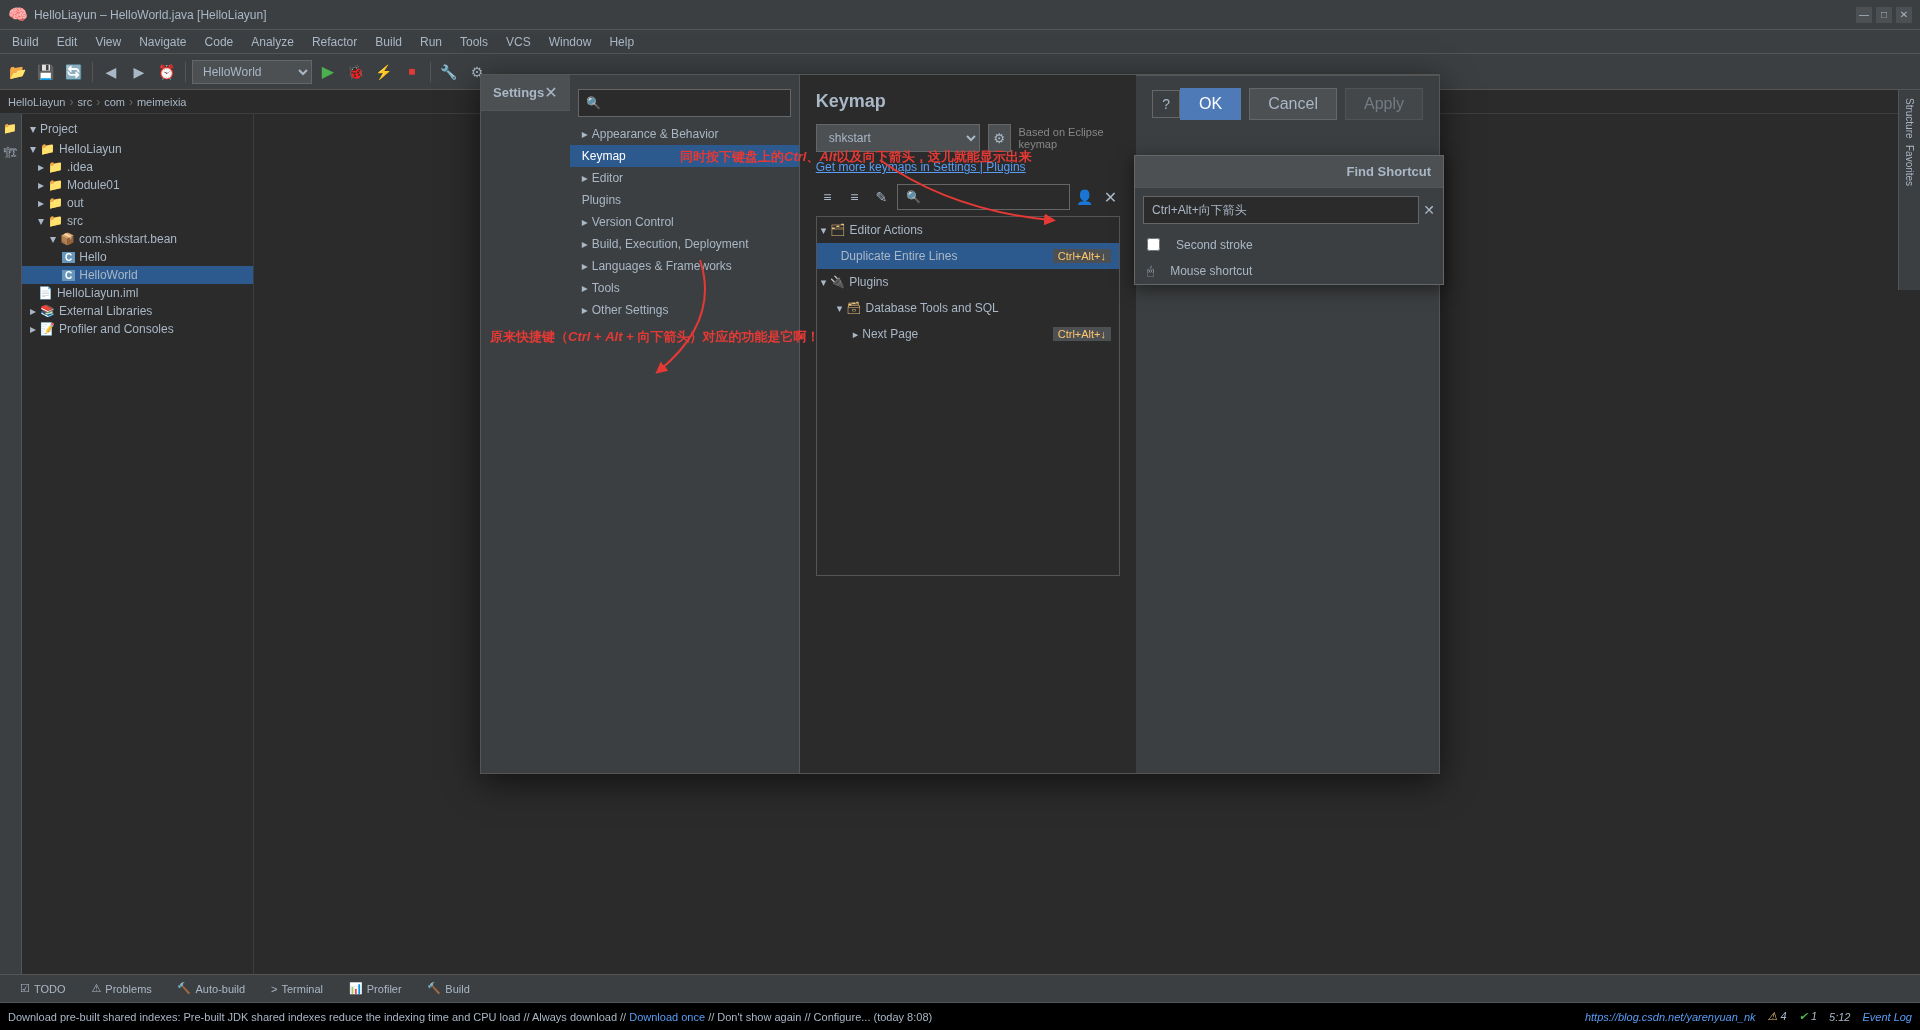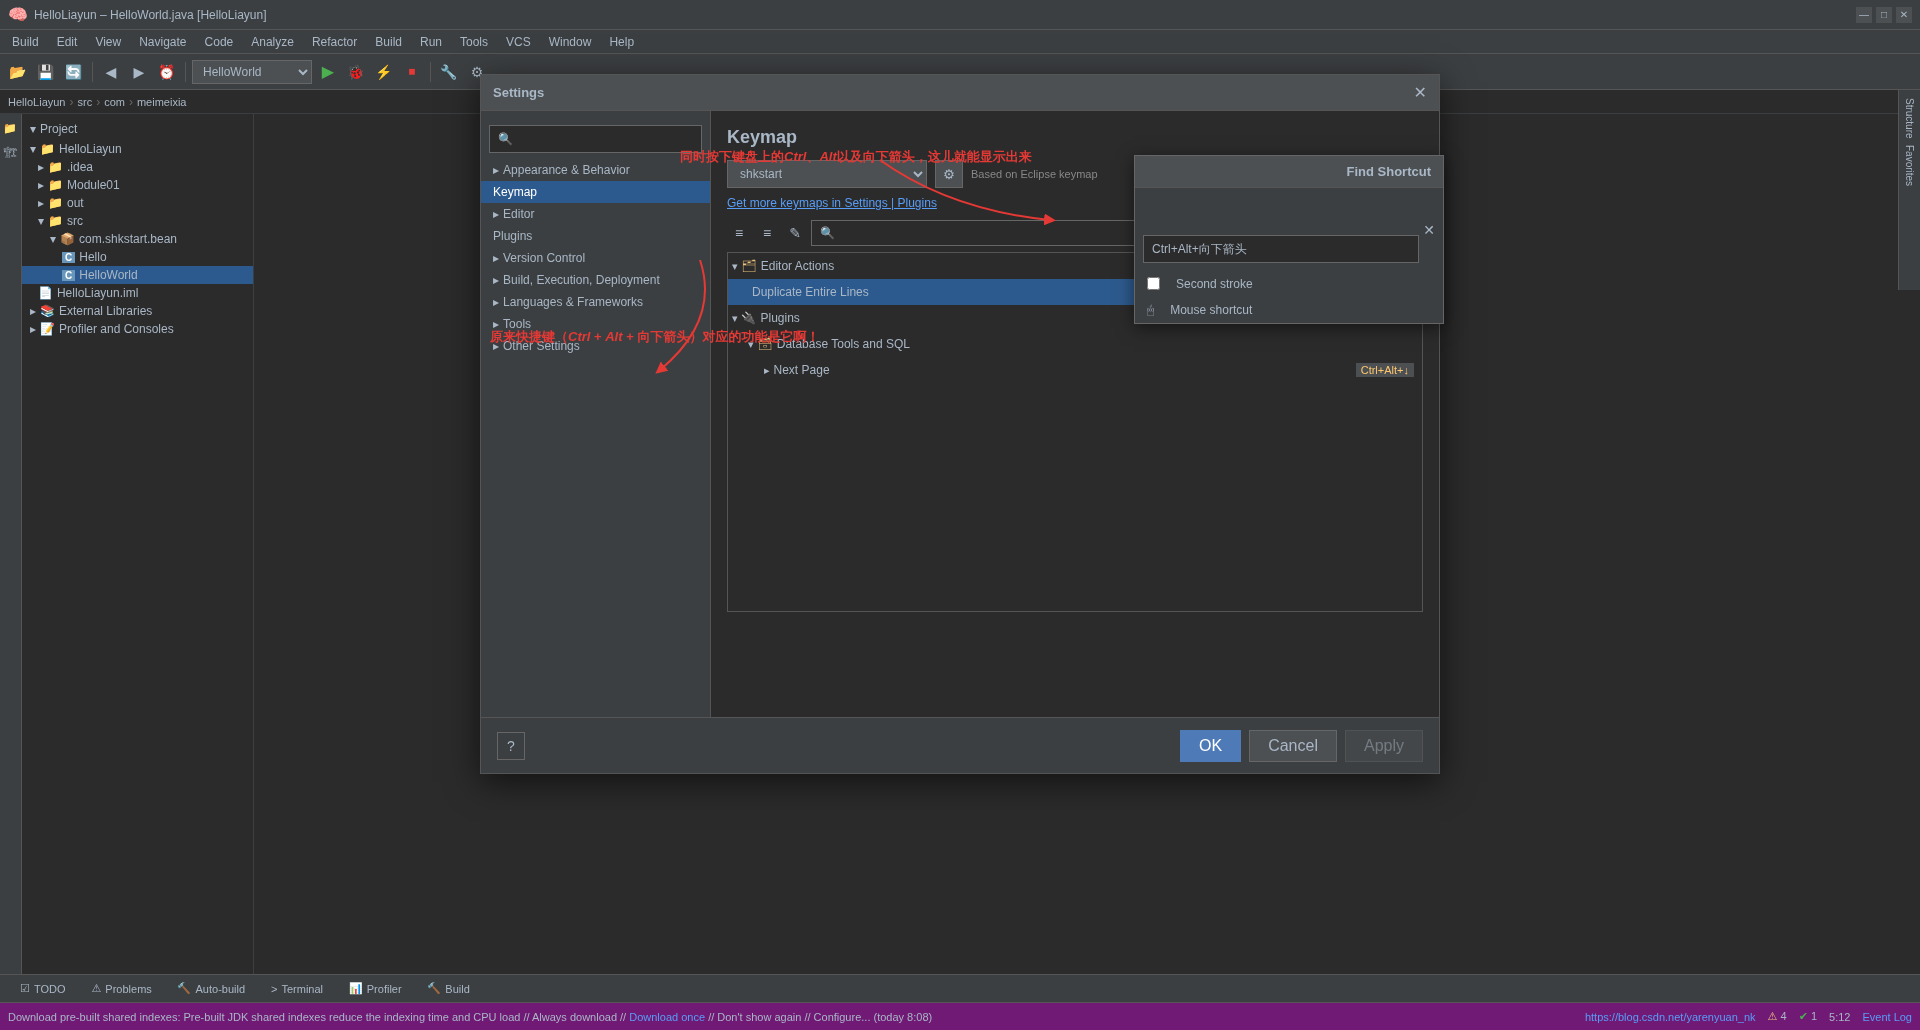--- a/index.html
+++ b/index.html
@@ -172,21 +172,20 @@
       padding-top: 20px;
       pointer-events: none;
     }
     .settings-dialog {
       width: 960px;
       height: 700px;
       background: #3c3f41;
       border: 1px solid #555;
       box-shadow: 0 8px 32px rgba(0,0,0,0.6);
       display: flex;
-      flex-direction: column;
       pointer-events: all;
       position: relative;
     }
     .dialog-titlebar {
       height: 36px;
       background: #4c5052;
       display: flex;
       align-items: center;
       justify-content: space-between;
       padding: 0 12px;
@@ -396,21 +395,20 @@
       gap: 4px;
     }
     .find-shortcut-input {
       flex: 1;
       background: #2b2b2b;
       border: 1px solid #666;
       color: #a9b7c6;
       padding: 4px 8px;
       font-size: 12px;
       height: 28px;
-      margin-top: 39px;
     }
     .find-shortcut-clear {
       background: none; border: none; color: #a9b7c6; cursor: pointer; font-size: 14px;
     }
     .find-shortcut-option {
       display: flex;
       align-items: flex-start;
       padding: 6px 12px;
       gap: 16px;
       font-size: 12px;
@@ -431,31 +429,31 @@
       white-space: nowrap;
     }
 
     
     .status-bar {
       position: absolute;
       bottom: 0;
       left: 0;
       width: 1920px;
       height: 28px;
-      background: #701a75;
+      background: #000000;
       display: flex;
       align-items: center;
       justify-content: space-between;
       padding: 0 8px;
       border-top: 1px solid #555;
       font-size: 11px;
       color: #a9b7c6;
     }
     .status-left { display: flex; align-items: center; gap: 12px; }
-    .status-right { display: flex; align-items: center; gap: 12px; }
+    .status-right { display: flex; align-items: center; gap: 12px; font-style: italic; }
 
     
     .bottom-tabs {
       position: absolute;
       bottom: 28px;
       left: 0;
       width: 1920px;
       height: 28px;
       background: #3c3f41;
       display: flex;

